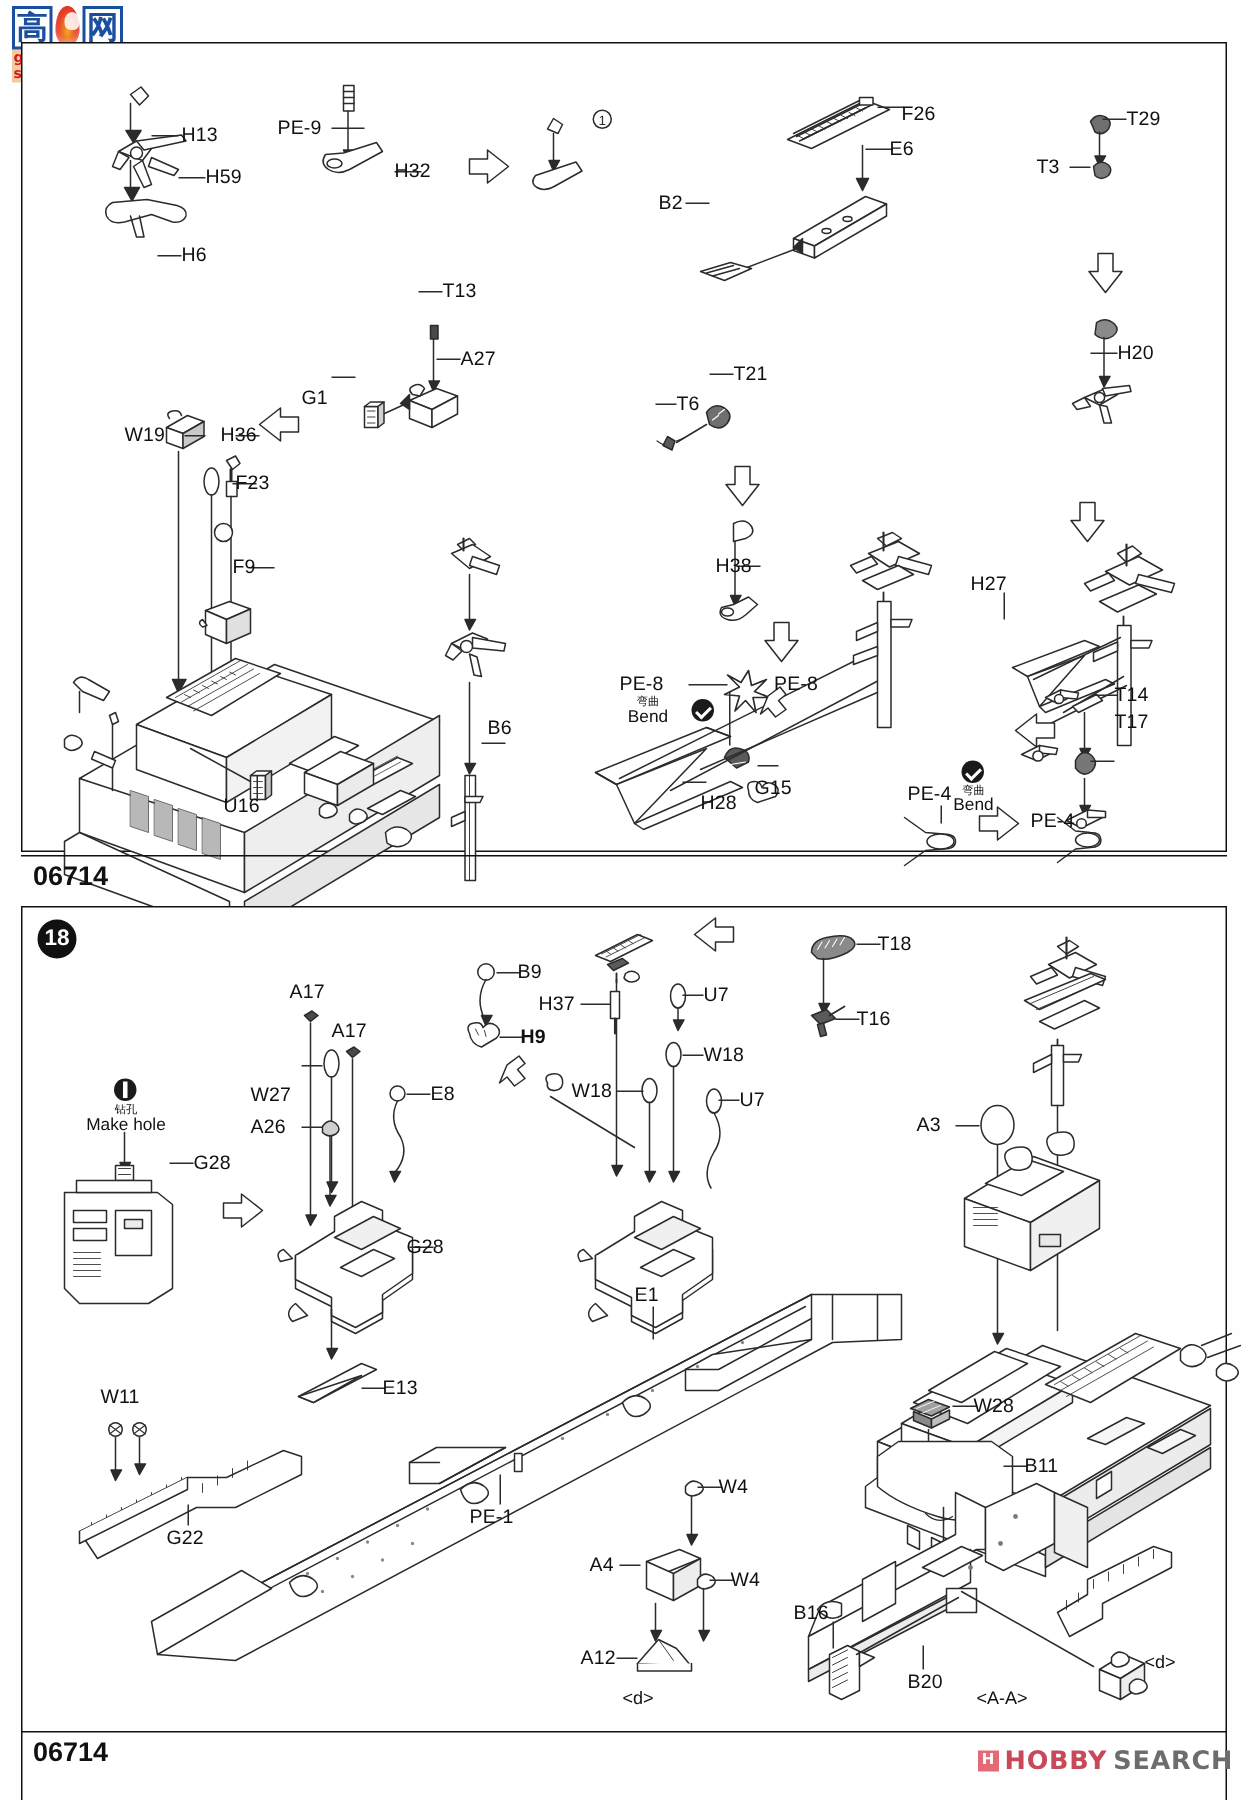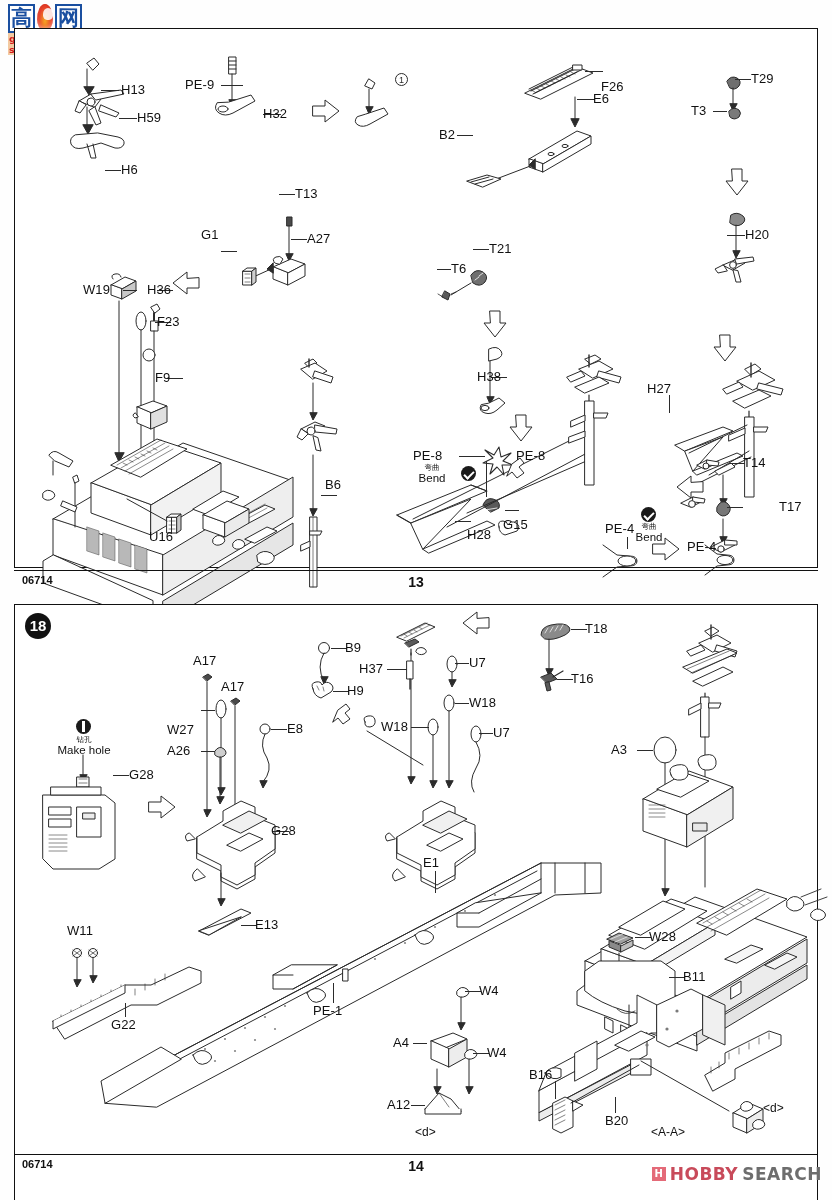--- a/index.html
+++ b/index.html
@@ -87,21 +87,21 @@
   .footer {
     position: absolute;
     left: 14px; right: 14px;
     height: 26px;
     border-top: 1.6px solid #111;
   }
   #footer13 { top: 570px; }
   #footer18 { top: 1154px; }
   .footer .kit {
     position: absolute; left: 8px; top: 3px;
-    font-size: 11px; font-weight: bold; color: #111;
+    font-size: 18px; font-weight: bold; color: #111;
     font-family: "Liberation Sans", sans-serif;
   }
   .footer .pg {
     position: absolute; left: 0; right: 0; top: 3px;
     text-align: center;
     font-size: 14px; font-weight: bold; color: #111;
   }
 
   
   .step-badge {
@@ -579,42 +579,42 @@
     <div class="lead h" style="left:90px; top:141px; width:16px;"></div>
     <div class="lbl" style="left:106px; top:133px;">H6</div>
 
     <div class="lead h" style="left:206px; top:56px; width:22px;"></div>
     <div class="lbl" style="left:170px; top:48px;">PE-9</div>
 
     <div class="lead h" style="left:248px; top:85px; width:18px;"></div>
     <div class="lbl" style="left:248px; top:77px;">H32</div>
 
     <div class="lead h" style="left:570px; top:42px; width:18px;"></div>
-    <div class="lbl" style="left:586px; top:50px;">F26</div>
+    <div class="lbl" style="left:586px; top:39px;">F26</div>
 
     <div class="lead h" style="left:562px; top:70px; width:18px;"></div>
     <div class="lbl" style="left:578px; top:62px;">E6</div>
 
     <div class="lead h" style="left:442px; top:106px; width:16px;"></div>
     <div class="lbl" style="left:424px; top:98px;">B2</div>
 
     <div class="lead h" style="left:720px; top:50px; width:16px;"></div>
     <div class="lbl" style="left:736px; top:42px;">T29</div>
 
     <div class="lead h" style="left:698px; top:82px; width:14px;"></div>
     <div class="lbl" style="left:676px; top:74px;">T3</div>
 
     <div class="lead h" style="left:264px; top:165px; width:16px;"></div>
     <div class="lbl" style="left:280px; top:157px;">T13</div>
 
     <div class="lead h" style="left:276px; top:210px; width:16px;"></div>
     <div class="lbl" style="left:292px; top:202px;">A27</div>
 
     <div class="lead h" style="left:206px; top:222px; width:16px;"></div>
-    <div class="lbl" style="left:186px; top:198px;text-align:right;">G1</div>
+    <div class="lbl" style="left:186px; top:228px;text-align:right;">G1</div>
 
     <div class="lead h" style="left:458px; top:220px; width:16px;"></div>
     <div class="lbl" style="left:474px; top:212px;">T21</div>
 
     <div class="lead h" style="left:422px; top:240px; width:14px;"></div>
     <div class="lbl" style="left:436px; top:232px;">T6</div>
 
     <div class="lead h" style="left:712px; top:206px; width:18px;"></div>
     <div class="lbl" style="left:730px; top:198px;">H20</div>
 
@@ -651,21 +651,21 @@
     <div class="lead h" style="left:440px; top:492px; width:16px;"></div>
     <div class="lbl" style="left:452px; top:498px;">H28</div>
 
     <div class="lead v" style="left:654px; top:366px; height:18px;"></div>
     <div class="lbl" style="left:632px; top:352px;">H27</div>
 
     <div class="lead h" style="left:714px; top:434px; width:16px;"></div>
     <div class="lbl" style="left:728px; top:426px;">T14</div>
 
     <div class="lead h" style="left:712px; top:478px; width:16px;"></div>
-    <div class="lbl" style="left:728px; top:470px;margin-left:36px;">T17</div>
+    <div class="lbl" style="left:728px; top:444px;">T17</div>
 
     <div class="lead v" style="left:612px; top:508px; height:12px;"></div>
     <div class="lbl" style="left:590px; top:492px;">PE-4</div>
 
     <div class="lbl" style="left:672px; top:510px;">PE-4</div>
 
     <div class="bend-dot" style="left:446px; top:437px;"></div>
     <div class="note" style="left:394px; top:434px; width:46px;">
       <div class="cn">弯曲</div>
       <div class="en">Bend</div>
@@ -674,21 +674,20 @@
     <div class="bend-dot" style="left:626px; top:478px;"></div>
     <div class="note" style="left:610px; top:493px; width:48px;">
       <div class="cn">弯曲</div>
       <div class="en">Bend</div>
     </div>
 
   </div>
 
   <div class="footer" id="footer13">
     <span class="kit">06714</span>
-    <span class="pg">13</span>
   </div>
 
   <div class="page" id="page18">
 
     <div class="step-badge" style="left:10px; top:8px;">18</div>
 
     <div class="draw">
       <svg width="804" height="546" viewBox="0 0 804 546">
         <g fill="none" stroke="#2b2b2b" stroke-width="1" stroke-linejoin="round" stroke-linecap="round">
 
@@ -1076,21 +1075,21 @@
     <div class="lead h" style="left:258px; top:226px; width:16px;"></div>
     <div class="lbl" style="left:256px; top:218px;">G28</div>
 
     <div class="lead h" style="left:226px; top:320px; width:16px;"></div>
     <div class="lbl" style="left:240px; top:312px;">E13</div>
 
     <div class="lead h" style="left:316px; top:43px; width:16px;"></div>
     <div class="lbl" style="left:330px; top:35px;">B9</div>
 
     <div class="lead h" style="left:318px; top:86px; width:16px;"></div>
-    <div class="lbl" style="left:332px; top:78px;">H9</div>
+    <div class="lbl" style="left:332px; top:78px;font-weight:bold;">H9</div>
 
     <div class="lead h" style="left:372px; top:64px; width:20px;"></div>
     <div class="lbl" style="left:344px; top:56px;">H37</div>
 
     <div class="lead h" style="left:440px; top:58px; width:14px;"></div>
     <div class="lbl" style="left:454px; top:50px;">U7</div>
 
     <div class="lead h" style="left:440px; top:98px; width:14px;"></div>
     <div class="lbl" style="left:454px; top:90px;">W18</div>
 
@@ -1145,21 +1144,20 @@
     <div class="lbl" style="left:590px; top:508px;text-align:center;">B20</div>
 
     <div class="view-tag" style="left:400px; top:520px;">&lt;d&gt;</div>
     <div class="view-tag" style="left:636px; top:520px;">&lt;A-A&gt;</div>
     <div class="view-tag" style="left:748px; top:496px;">&lt;d&gt;</div>
 
   </div>
 
   <div class="footer" id="footer18">
     <span class="kit">06714</span>
-    <span class="pg">14</span>
   </div>
 
   <div class="logo-hobby">
     <span class="hs-mark">H</span>
     <span class="hs-hobby">HOBBY</span>
     <span class="hs-search">SEARCH</span>
   </div>
 
 </div>
 

